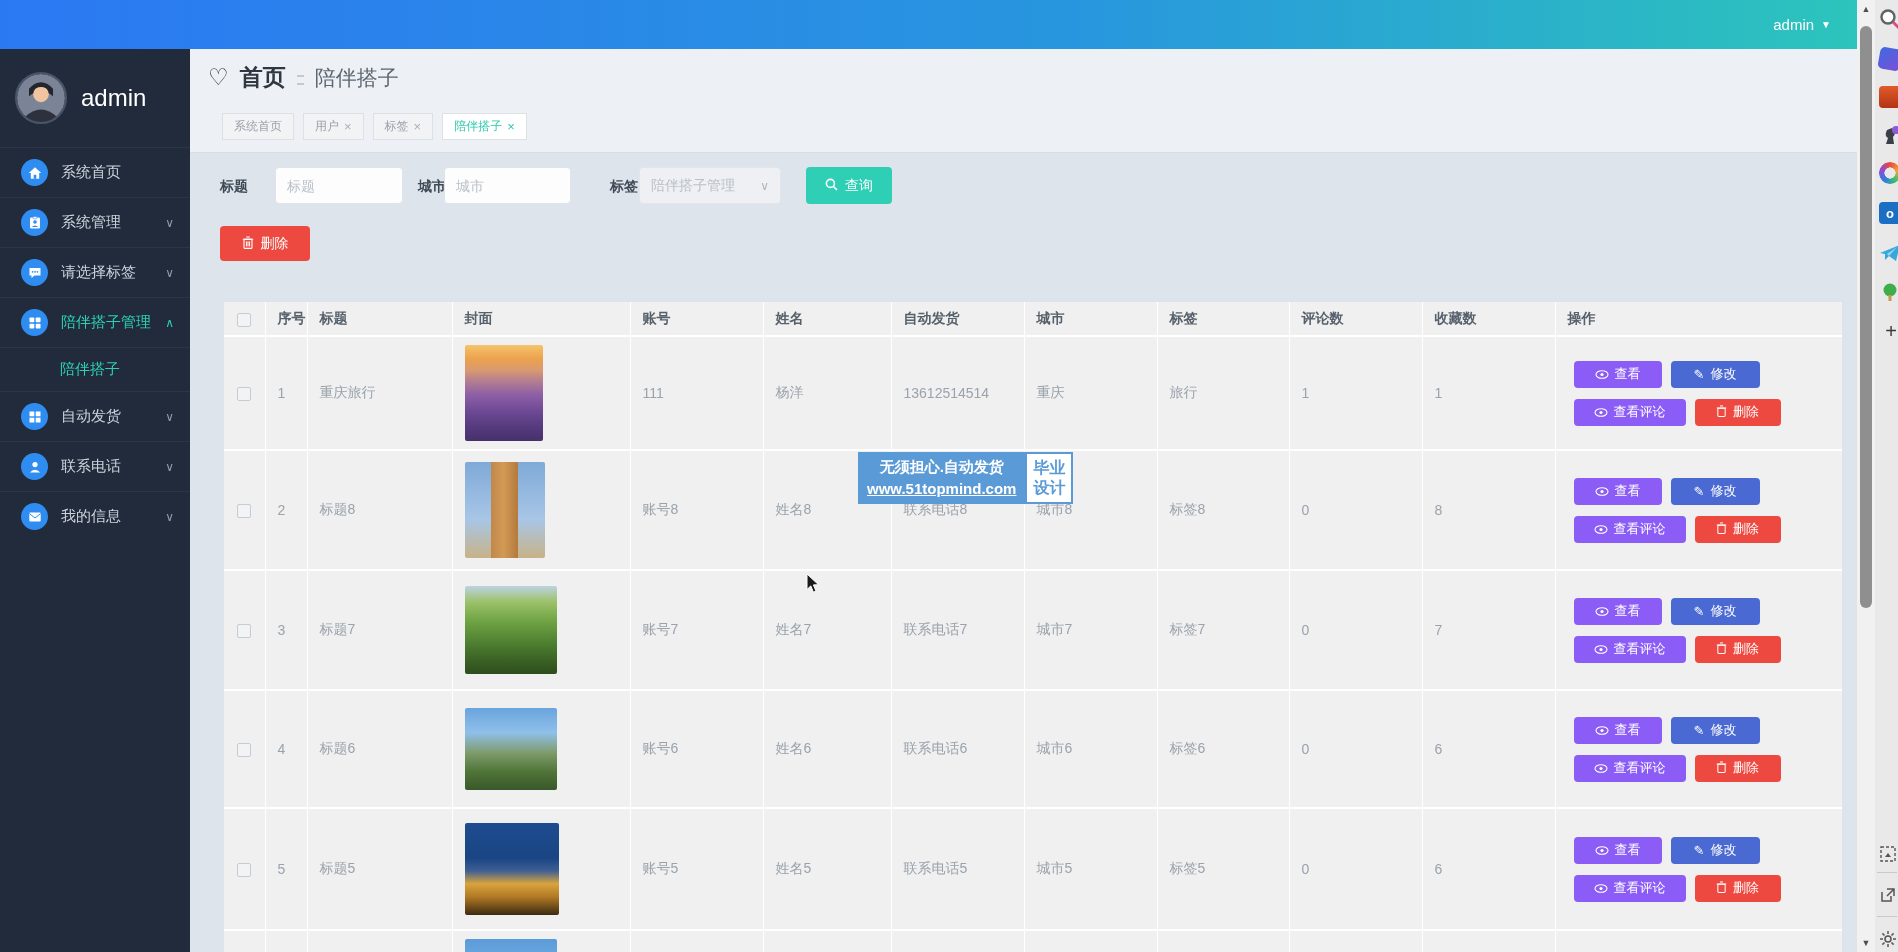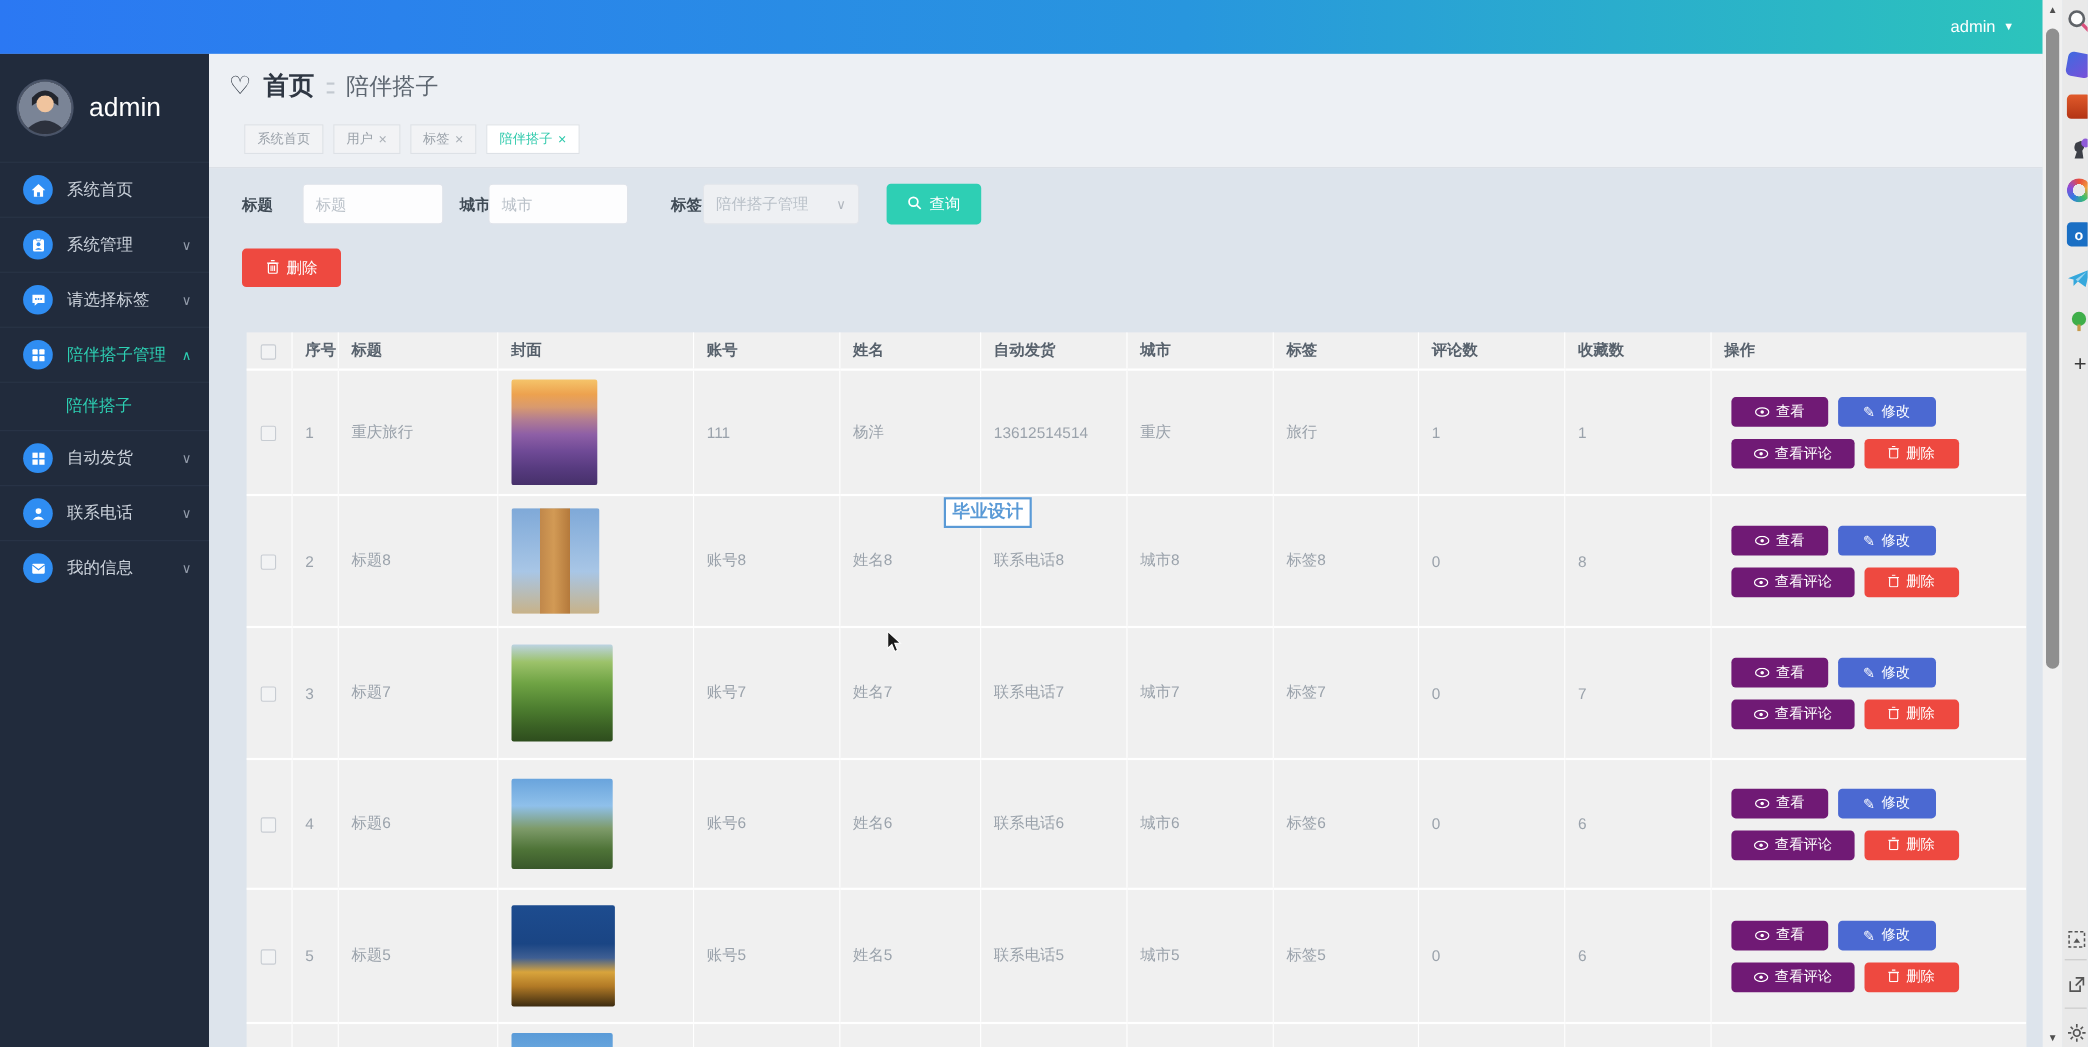--- a/index.html
+++ b/index.html
@@ -52,29 +52,29 @@
 .cover{border-radius:2px}
 .cover-1{width:78px;height:96px;background:linear-gradient(180deg,#f5c46a 0%,#eda24f 14%,#d99a6e 26%,#b27d92 38%,#8e5fa6 52%,#6f4a96 68%,#563a7e 85%,#46306a 100%)}
 .cover-2{width:80px;height:96px;background:linear-gradient(90deg,rgba(0,0,0,0) 32%,#c0874a 32%,#d29a55 48%,#b57a3c 66%,rgba(0,0,0,0) 66%),linear-gradient(180deg,#7fa9d8 0%,#a8c6e6 60%,#c8b288 100%)}
 .cover-3{width:92px;height:88px;background:linear-gradient(180deg,#bcd3e2 0%,#9cc26a 18%,#6fa344 40%,#4e7f30 65%,#3a6124 85%,#2e4d1d 100%)}
 .cover-4{width:92px;height:82px;background:linear-gradient(180deg,#69a4dd 0%,#8fc0ea 30%,#7e9b6a 55%,#4f7438 78%,#39582a 100%)}
 .cover-5{width:94px;height:92px;background:linear-gradient(180deg,#1d4c8f 0%,#1a4584 38%,#3f5f93 52%,#d8a43c 66%,#b27a26 80%,#3c2b10 100%)}
 .cover-6{width:92px;height:60px;background:linear-gradient(180deg,#5a9bd8,#8fc3ec)}
 .actions{display:flex;flex-direction:column;gap:11px;padding-left:6px}
 .arow{display:flex;gap:9px}
 .abtn{height:27px;border:none;border-radius:4px;color:#fff;font-size:13px;display:inline-flex;align-items:center;justify-content:center;gap:6px;cursor:pointer}
-.abtn.teal{background:#701a75}.abtn.blue{background:#4b69d2}.abtn.red{background:#ee4940}
+.abtn.teal{background:#8b5cf6}.abtn.blue{background:#4b69d2}.abtn.red{background:#ee4940}
 .w-view{width:88px}.w-edit{width:89px}.w-comments{width:112px}.w-del{width:86px}
 .edit-glyph{font-size:13px;line-height:1}
 
 .watermark{position:absolute;left:858px;top:452px;display:flex;z-index:6}
 .wm-main{background:#5a9ad6;color:#fff;font-weight:bold;text-align:center;padding:4px 9px;line-height:1.45}
 .wm-l1{font-size:15px}
 .wm-l2{font-size:15px;text-decoration:underline}
-.wm-badge{background:#fff;border:2px solid #5a9ad6;color:#5a9ad6;font-weight:bold;font-size:16px;line-height:1.25;padding:2px 6px;display:flex;flex-direction:row;justify-content:center}
+.wm-badge{background:#fff;border:2px solid #5a9ad6;color:#5a9ad6;font-weight:bold;font-size:16px;line-height:1.25;padding:2px 6px;display:flex;flex-direction:column;justify-content:center}
 
 .cursor{position:absolute;left:806px;top:573px;z-index:9}
 
 .scrollbar{position:absolute;left:1857px;top:0;width:18px;height:952px;background:#f1f1f1}
 .sb-arrow{position:absolute;left:0;width:18px;text-align:center;color:#4f4f4f;font-size:9px;cursor:pointer}
 .sb-thumb{position:absolute;left:3px;top:26px;width:12px;height:582px;background:#8f8f8f;border-radius:7px;cursor:pointer}
 
 .desktop-strip{position:absolute;left:1875px;top:0;width:23px;height:952px;background:#e9e9e9;overflow:hidden}
 .dicon{position:absolute;left:4px;width:24px;height:24px;cursor:pointer}
 .dline{position:absolute;left:2px;width:20px;border-top:1px solid #c9c9c9}
@@ -532,20 +532,24 @@
           <td></td>
           <td></td>
           <td></td>
           <td></td>
     </tr>
   </tbody>
 </table>
 </div>
 
 <div class="watermark">
+  <div class="wm-main">
+    <div class="wm-l1">无须担心.自动发货</div>
+    <div class="wm-l2">www.51topmind.com</div>
+  </div>
   <div class="wm-badge">
     <span>毕业</span>
     <span>设计</span>
   </div>
 </div>
 
 <div class="cursor">
   <svg width="15" height="21" viewBox="0 0 15 21">
       <path d="M1 1 L1 16.5 L4.8 12.9 L7.4 19.2 L10 18.1 L7.4 11.9 L12.5 11.7 Z" fill="#1a1a1a" stroke="#fff" stroke-width="1"></path>
     </svg>

